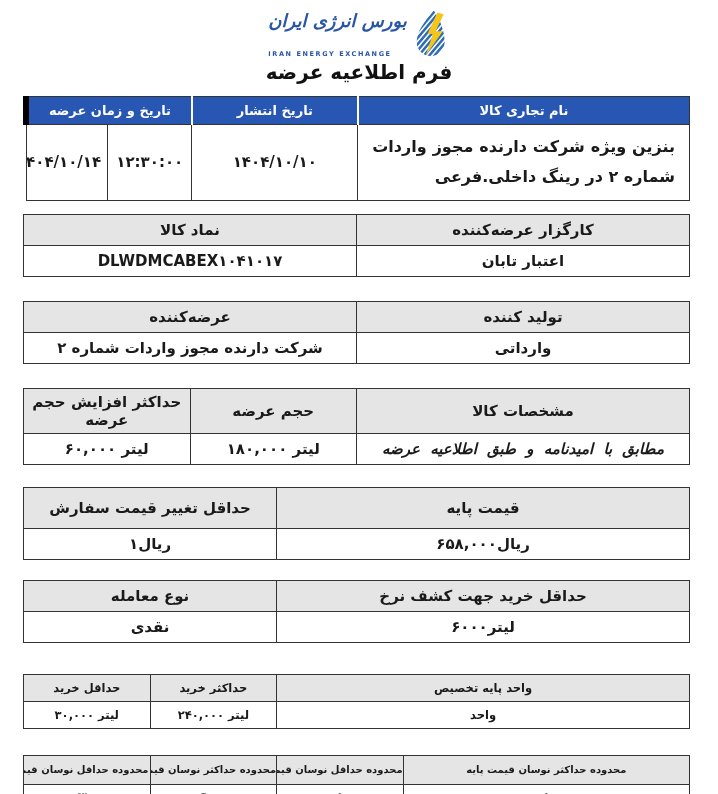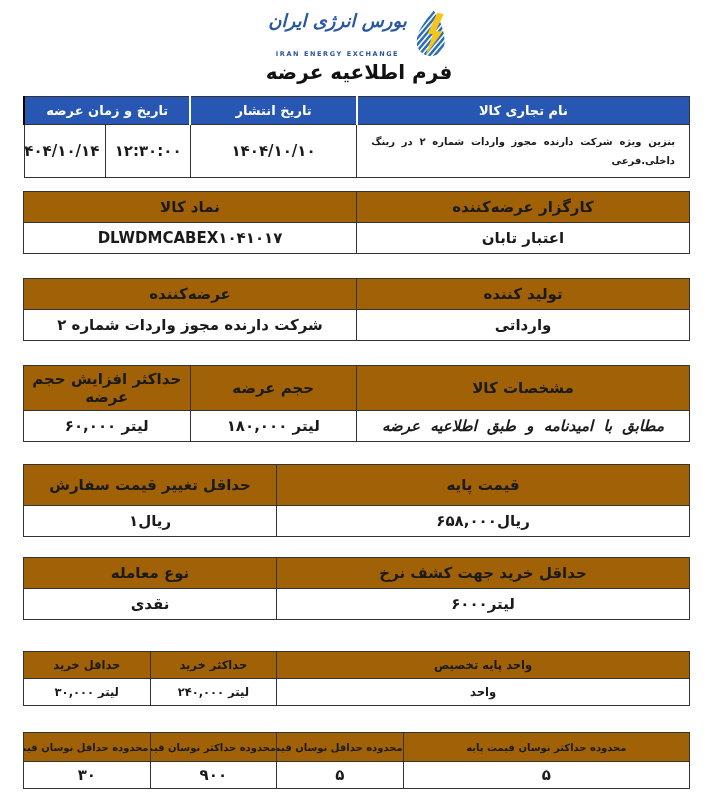--- a/index.html
+++ b/index.html
@@ -6,46 +6,46 @@
   body{
     width:718px;height:794px;background:#ffffff;overflow:hidden;
     font-family:"DejaVu Sans","Liberation Sans",sans-serif;
     direction:rtl;color:#141414;
   }
   .page{position:relative;width:718px;height:794px;}
 
   
   .brand{display:flex;flex-direction:row;justify-content:center;align-items:center;
          gap:7px;padding-top:8px;direction:ltr;}
-  .brand-text{text-align:center;color:#2a57a5;}
+  .brand-text{text-align:left;color:#2a57a5;}
   .brand-fa{font-size:18px;font-weight:bold;font-style:italic;line-height:1.2;direction:rtl;}
   .brand-en{font-size:6.5px;font-weight:bold;letter-spacing:1.6px;margin-top:18px;color:#2a57a5;}
   .form-title{text-align:center;font-size:20px;font-weight:bold;color:#111;}
 
   
   .tables{margin:12px 28px 0 23px;}
   table{width:100%;border-collapse:collapse;table-layout:fixed;}
   th,td{
     border:1px solid #333;text-align:center;vertical-align:middle;
     padding:4px 6px;font-size:15px;font-weight:bold;color:#1a1a1a;
     overflow:hidden;
   }
-  thead th{background:#a16207;height:22px;}
+  thead th{background:#e5e5e5;height:22px;}
   tbody td{background:#ffffff;height:22px;}
 
   
   .t1 thead th{
     background:#2757b2;color:#ffffff;font-size:13px;height:19px;
     border-top:1px solid #333;border-bottom:1px solid #333;
     border-left:2px solid #fff;border-right:2px solid #fff;
   }
   .t1 thead th:first-child{border-right:1px solid #333;}
-  .t1 thead th:last-child{border-left:2px solid #000000;}
+  .t1 thead th:last-child{border-left:6px solid #000000;}
   .cell-name{
-    text-align:justify;padding:7px 14px;line-height:1.9;font-size:10px;
+    text-align:justify;padding:7px 14px;line-height:1.9;font-size:16px;
   }
   .spread{word-spacing:5px;font-style:italic;}
   .ltr{direction:ltr;}
 
   .t5 thead th{height:32px;}
   .t7 th,.t7 td{font-size:11.5px;height:18px;}
   .t8 thead th{font-size:10px;white-space:nowrap;padding:4px 1px;height:20px;}
   .t8 tbody td{height:18px;}
 
   .mb13{margin-bottom:13px;} .mb24{margin-bottom:24px;} .mb22{margin-bottom:22px;}

